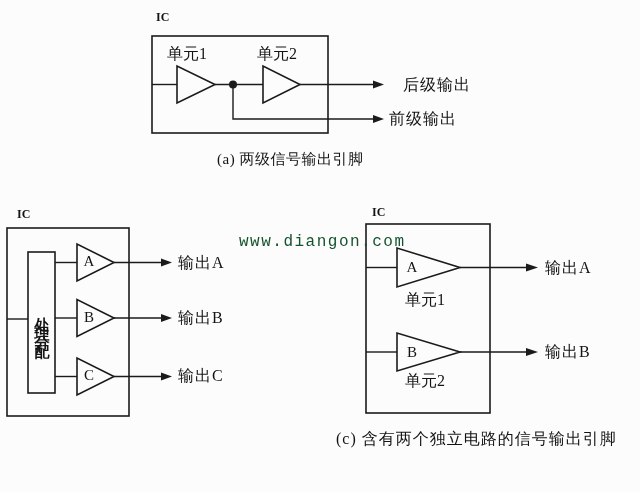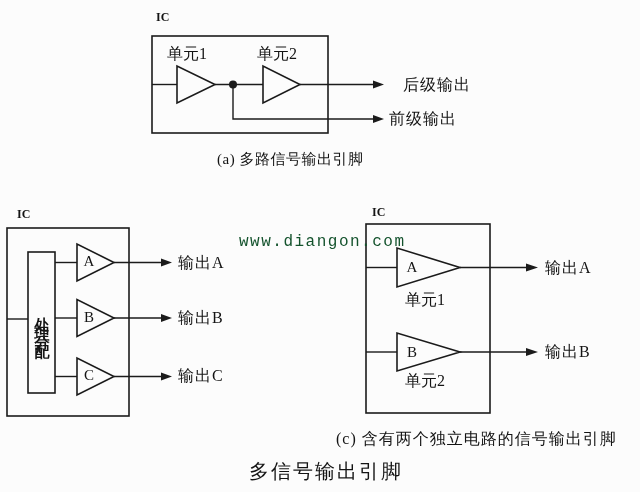--- a/index.html
+++ b/index.html
@@ -139,36 +139,35 @@
       <line x1="460" y1="352" x2="526" y2="352" stroke-width="1.4"></line>
       <polygon points="526,348 526,356 538,352" fill="#1b1b1b" stroke="none"></polygon>
     </g>
   </svg>
 
   <div class="lbl ic-label" style="left:156px; top:11px;">IC</div>
   <div class="lbl unit-label" style="left:167px; top:45px;">单元1</div>
   <div class="lbl unit-label" style="left:257px; top:45px;">单元2</div>
   <div class="lbl out-label" style="left:403px; top:76px;">后级输出</div>
   <div class="lbl out-label" style="left:389px; top:110px;">前级输出</div>
-  <div class="lbl caption" style="left:217px; top:151px;">(a) 多路信号输出引脚</div>
+  <div class="lbl caption" style="left:217px; top:151px;">(a) 两级信号输出引脚</div>
 
   <div class="lbl ic-label" style="left:17px; top:208px;">IC</div>
   <div class="vertical-label">处理分配</div>
   <div class="lbl amp-letter" style="left:80px; top:253px;">A</div>
   <div class="lbl amp-letter" style="left:80px; top:309px;">B</div>
   <div class="lbl amp-letter" style="left:80px; top:367px;">C</div>
   <div class="lbl out-label" style="left:178px; top:254px;">输出A</div>
   <div class="lbl out-label" style="left:178px; top:309px;">输出B</div>
   <div class="lbl out-label" style="left:178px; top:367px;">输出C</div>
 
   <div class="lbl ic-label" style="left:372px; top:206px;">IC</div>
   <div class="lbl amp-letter" style="left:403px; top:259px;">A</div>
   <div class="lbl unit-label" style="left:405px; top:291px;">单元1</div>
   <div class="lbl amp-letter" style="left:403px; top:344px;">B</div>
   <div class="lbl unit-label" style="left:405px; top:372px;">单元2</div>
   <div class="lbl out-label" style="left:545px; top:259px;">输出A</div>
   <div class="lbl out-label" style="left:545px; top:343px;">输出B</div>
   <div class="lbl caption-c" style="left:336px; top:430px;">(c) 含有两个独立电路的信号输出引脚</div>
 
   <div class="watermark" style="color:#14532d;">www.diangon.com</div>
-  <div class="footer-title">多信号输出引脚</div>
 
 </div>
 
 </body></html>

